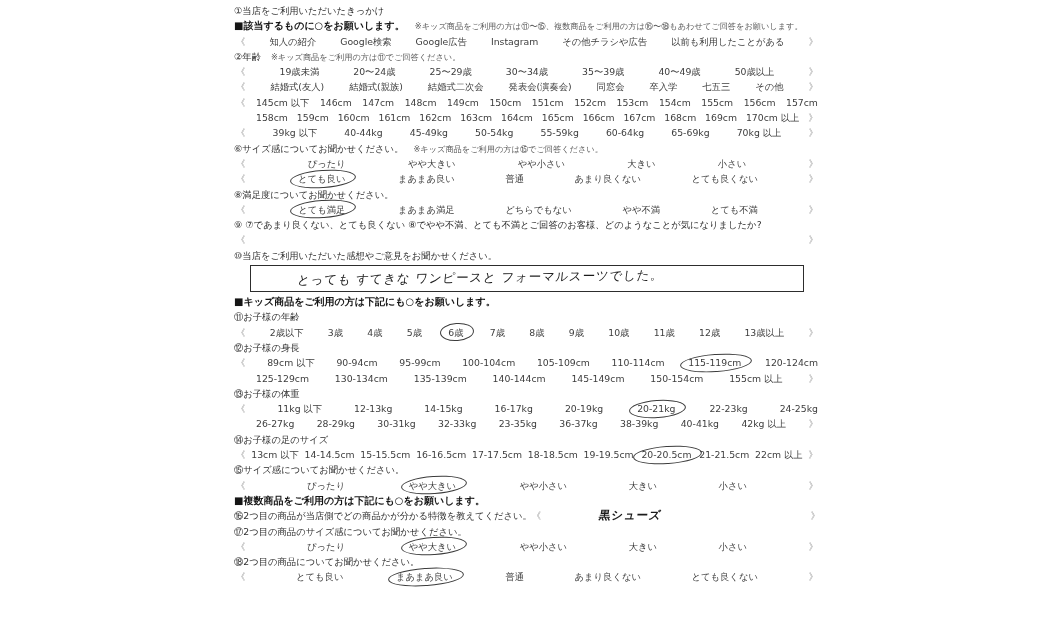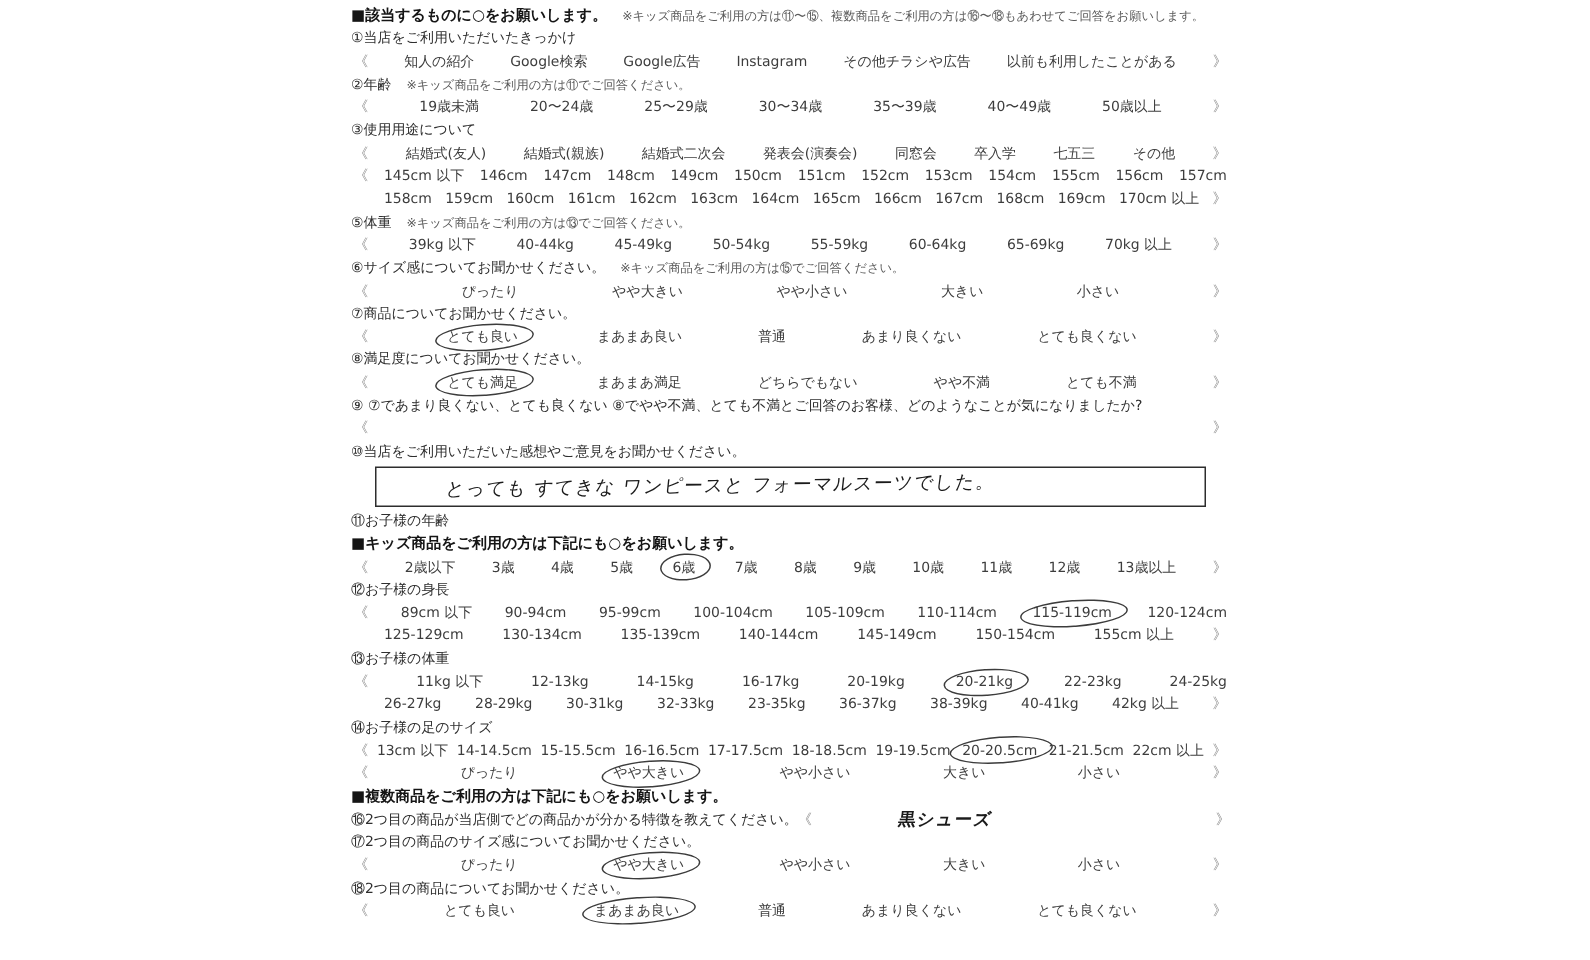--- a/index.html
+++ b/index.html
@@ -23,22 +23,22 @@
        display:flex;align-items:center;background:#fff;}
   .hand{font-size:12.5px;color:#1b1b1b;letter-spacing:0.8px;
         transform:rotate(-0.8deg) skewX(-7deg);padding-left:46px;}
   .inline{display:flex;align-items:flex-end;}
   .inline .hans{flex:1;padding-left:58px;font-size:11.5px;font-weight:bold;transform:skewX(-8deg);}
 </style>
 </head>
 <body>
 
 <div id="doc">
+    <div class="line"><span class="qlbl">①当店をご利用いただいたきっかけ</span></div>
     <div class="line hdr"><span>■該当するものに○をお願いします。</span><span class="note">※キッズ商品をご利用の方は⑪〜⑮、複数商品をご利用の方は⑯〜⑱もあわせてご回答をお願いします。</span></div>
-    <div class="line"><span class="qlbl">①当店をご利用いただいたきっかけ</span></div>
     <div class="line opts">
       <span class="brk">《</span>
       <span class="opt">知人の紹介</span>
       <span class="opt">Google検索</span>
       <span class="opt">Google広告</span>
       <span class="opt">Instagram</span>
       <span class="opt">その他チラシや広告</span>
       <span class="opt">以前も利用したことがある</span>
       <span class="brk">》</span>
     </div>
@@ -47,21 +47,20 @@
       <span class="brk">《</span>
       <span class="opt">19歳未満</span>
       <span class="opt">20〜24歳</span>
       <span class="opt">25〜29歳</span>
       <span class="opt">30〜34歳</span>
       <span class="opt">35〜39歳</span>
       <span class="opt">40〜49歳</span>
       <span class="opt">50歳以上</span>
       <span class="brk">》</span>
     </div>
-    <div class="line"><span class="qlbl">③使用用途について</span></div>
     <div class="line opts">
       <span class="brk">《</span>
       <span class="opt">結婚式(友人)</span>
       <span class="opt">結婚式(親族)</span>
       <span class="opt">結婚式二次会</span>
       <span class="opt">発表会(演奏会)</span>
       <span class="opt">同窓会</span>
       <span class="opt">卒入学</span>
       <span class="opt">七五三</span>
       <span class="opt">その他</span>
@@ -92,21 +91,20 @@
       <span class="opt">163cm</span>
       <span class="opt">164cm</span>
       <span class="opt">165cm</span>
       <span class="opt">166cm</span>
       <span class="opt">167cm</span>
       <span class="opt">168cm</span>
       <span class="opt">169cm</span>
       <span class="opt">170cm 以上</span>
       <span class="brk">》</span>
     </div>
-    <div class="line"><span class="qlbl">⑤体重</span><span class="note">※キッズ商品をご利用の方は⑬でご回答ください。</span></div>
     <div class="line opts">
       <span class="brk">《</span>
       <span class="opt">39kg 以下</span>
       <span class="opt">40-44kg</span>
       <span class="opt">45-49kg</span>
       <span class="opt">50-54kg</span>
       <span class="opt">55-59kg</span>
       <span class="opt">60-64kg</span>
       <span class="opt">65-69kg</span>
       <span class="opt">70kg 以上</span>
@@ -115,21 +113,20 @@
     <div class="line"><span class="qlbl">⑥サイズ感についてお聞かせください。</span><span class="note">※キッズ商品をご利用の方は⑮でご回答ください。</span></div>
     <div class="line opts">
       <span class="brk">《</span>
       <span class="opt">ぴったり</span>
       <span class="opt">やや大きい</span>
       <span class="opt">やや小さい</span>
       <span class="opt">大きい</span>
       <span class="opt">小さい</span>
       <span class="brk">》</span>
     </div>
-    <div class="line"><span class="qlbl">⑦商品についてお聞かせください。</span></div>
     <div class="line opts">
       <span class="brk">《</span>
       <span class="opt circle">とても良い</span>
       <span class="opt">まあまあ良い</span>
       <span class="opt">普通</span>
       <span class="opt">あまり良くない</span>
       <span class="opt">とても良くない</span>
       <span class="brk">》</span>
     </div>
     <div class="line"><span class="qlbl">⑧満足度についてお聞かせください。</span></div>
@@ -146,22 +143,22 @@
     <div class="line opts">
       <span class="brk">《</span>
       <span class="brk">》</span>
     </div>
     <div class="line"><span class="qlbl">⑩当店をご利用いただいた感想やご意見をお聞かせください。</span></div>
     <div class="boxwrap">
       <div class="box">
         <span class="hand">とっても すてきな ワンピースと フォーマルスーツでした。</span>
       </div>
     </div>
+    <div class="line hdr"><span>■キッズ商品をご利用の方は下記にも○をお願いします。</span></div>
     <div class="line"><span class="qlbl">⑪お子様の年齢</span></div>
-    <div class="line hdr"><span>■キッズ商品をご利用の方は下記にも○をお願いします。</span></div>
     <div class="line opts">
       <span class="brk">《</span>
       <span class="opt">2歳以下</span>
       <span class="opt">3歳</span>
       <span class="opt">4歳</span>
       <span class="opt">5歳</span>
       <span class="opt circle">6歳</span>
       <span class="opt">7歳</span>
       <span class="opt">8歳</span>
       <span class="opt">9歳</span>
@@ -225,20 +222,21 @@
       <span class="opt">15-15.5cm</span>
       <span class="opt">16-16.5cm</span>
       <span class="opt">17-17.5cm</span>
       <span class="opt">18-18.5cm</span>
       <span class="opt">19-19.5cm</span>
       <span class="opt circle">20-20.5cm</span>
       <span class="opt">21-21.5cm</span>
       <span class="opt">22cm 以上</span>
       <span class="brk">》</span>
     </div>
+    <div class="line"><span class="qlbl">⑮サイズ感についてお聞かせください。</span></div>
     <div class="line opts">
       <span class="brk">《</span>
       <span class="opt">ぴったり</span>
       <span class="opt circle">やや大きい</span>
       <span class="opt">やや小さい</span>
       <span class="opt">大きい</span>
       <span class="opt">小さい</span>
       <span class="brk">》</span>
     </div>
     <div class="line hdr"><span>■複数商品をご利用の方は下記にも○をお願いします。</span></div>

